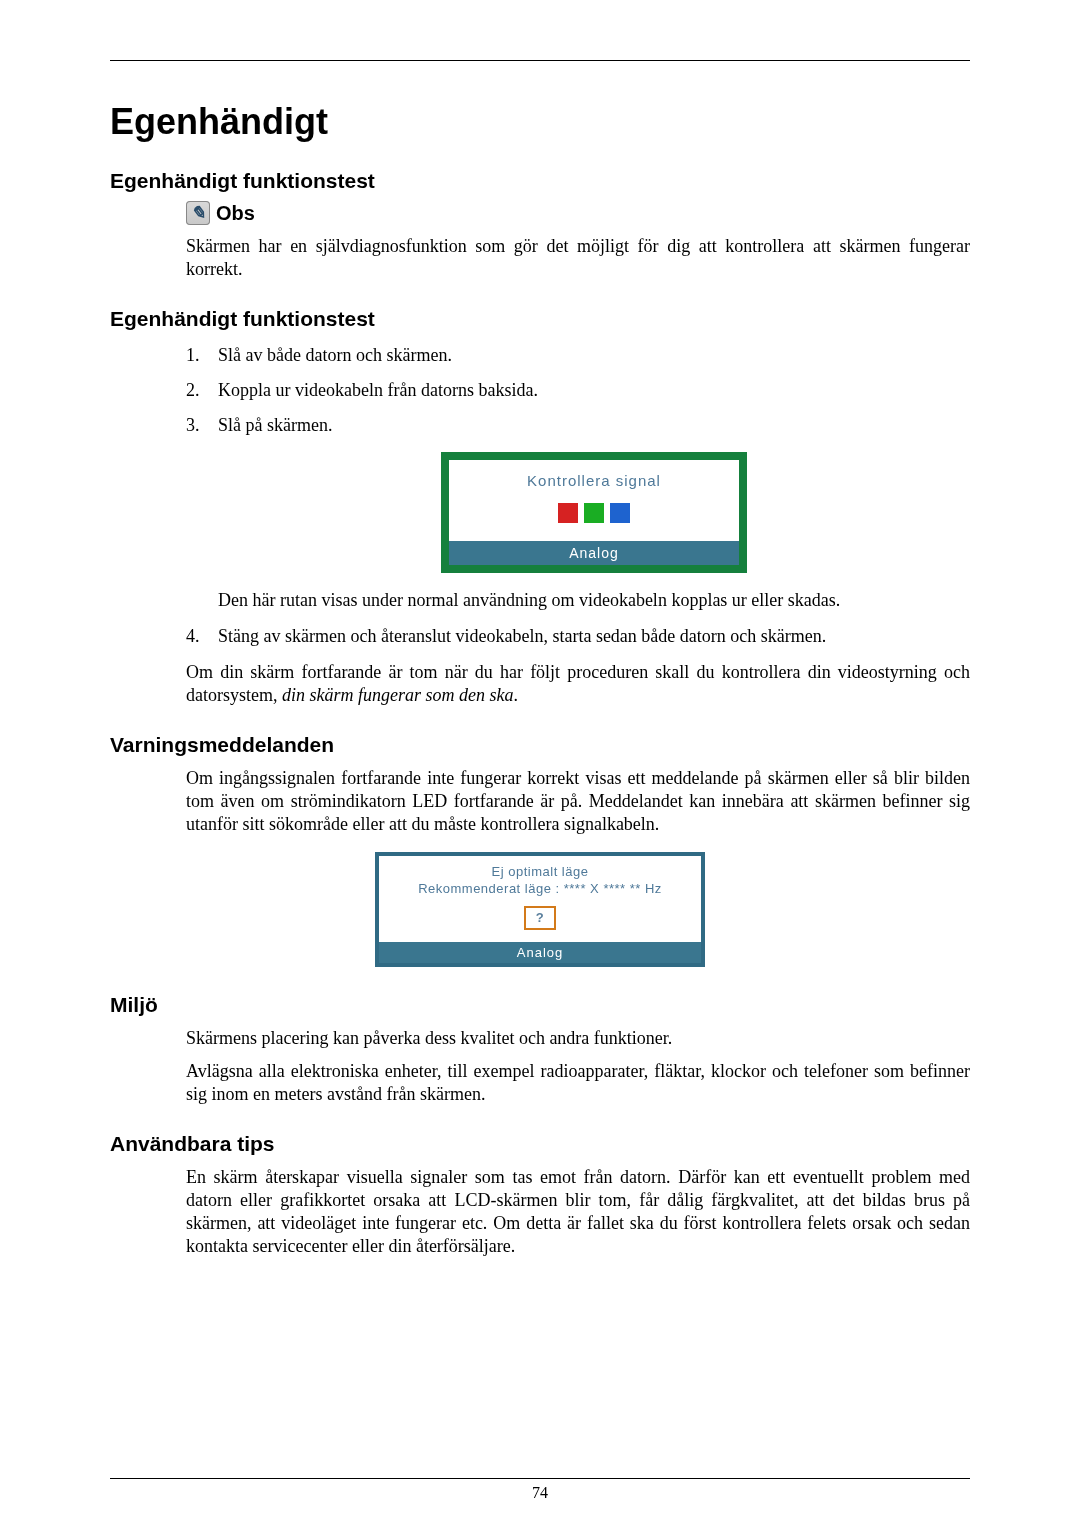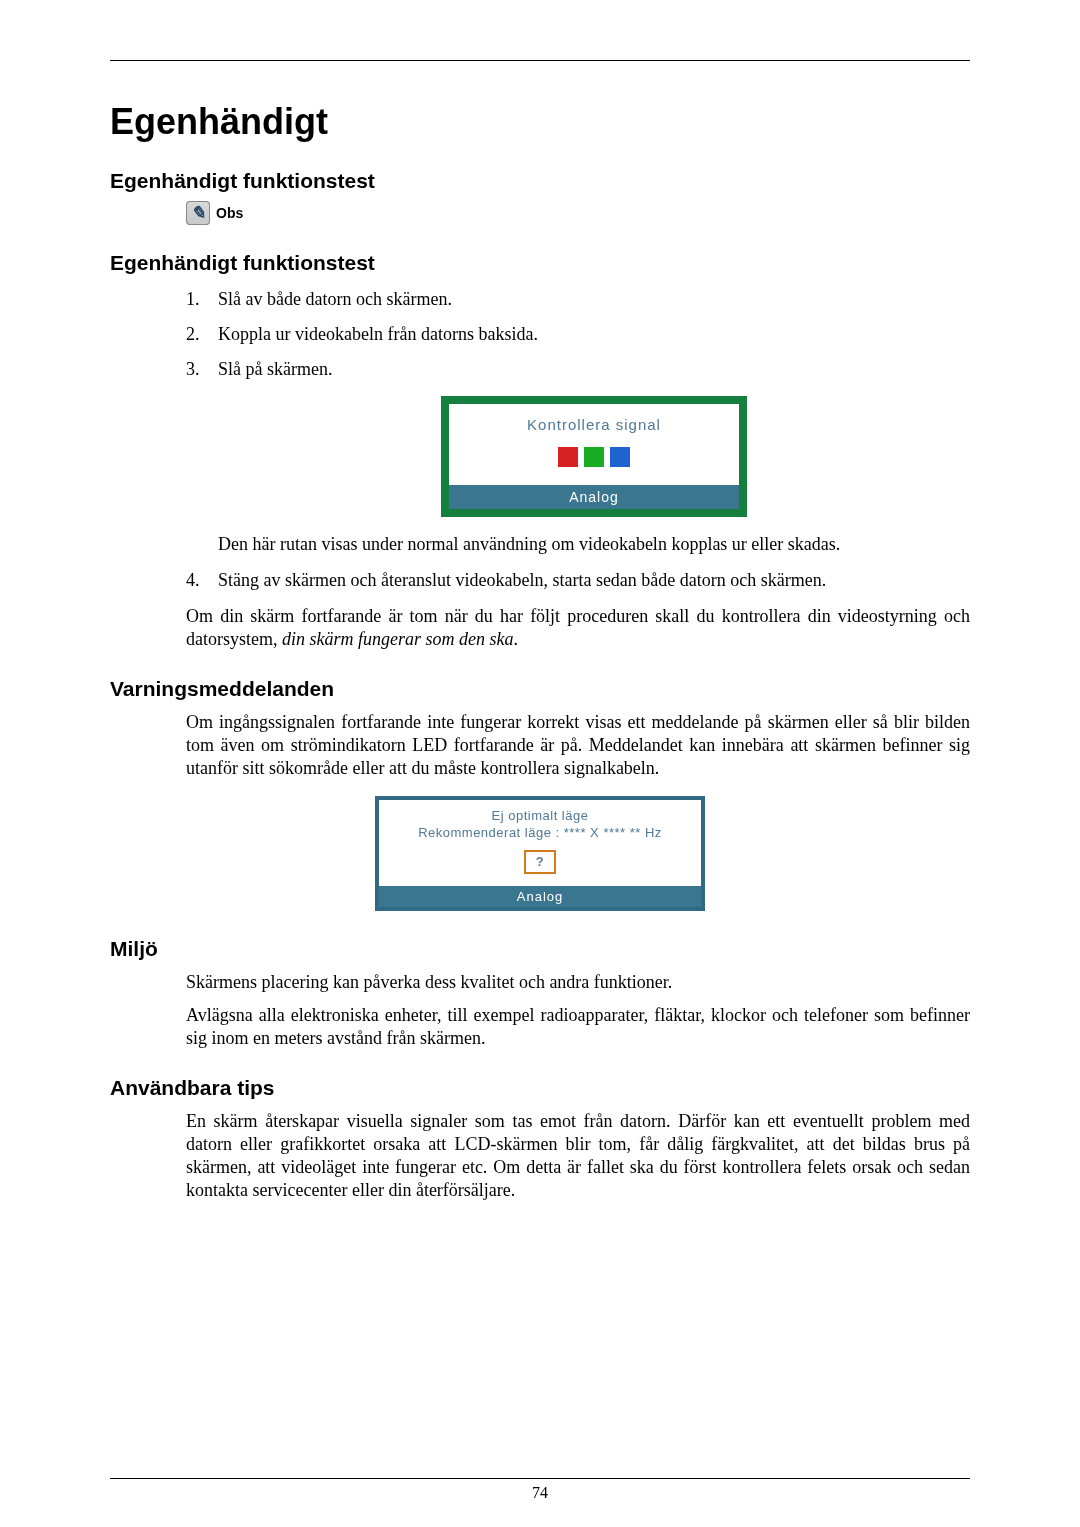--- a/index.html
+++ b/index.html
@@ -65,21 +65,21 @@
     justify-content: center;
     font-family: "Times New Roman", serif;
     font-style: italic;
     font-weight: bold;
     color: #294c6a;
     font-size: 18px;
   }
   .obs-label {
     font-family: Arial, Helvetica, sans-serif;
     font-weight: bold;
-    font-size: 14px;
+    font-size: 20px;
   }
   p.body {
     font-size: 18px;
     line-height: 1.28;
     margin: 10px 0 10px 76px;
     text-align: justify;
   }
   p.subbody {
     font-size: 18px;
     line-height: 1.28;
@@ -192,20 +192,21 @@
 
   <h1 class="title">Egenhändigt</h1>
 
   <h2 class="subhead">Egenhändigt funktionstest</h2>
 
   <div class="obs-row">
     <div class="obs-icon">✎</div>
     <span class="obs-label">Obs</span>
   </div>
 
+  <p class="body">Skärmen har en självdiagnosfunktion som gör det möjligt för dig att kontrollera att skärmen fungerar korrekt.</p>
 
   <h2 class="subhead">Egenhändigt funktionstest</h2>
 
   <ol class="steps">
     <li><span>Slå av både datorn och skärmen.</span></li>
     <li><span>Koppla ur videokabeln från datorns baksida.</span></li>
     <li>
       <span>Slå på skärmen.</span>
 
       <div class="diagram-center">

